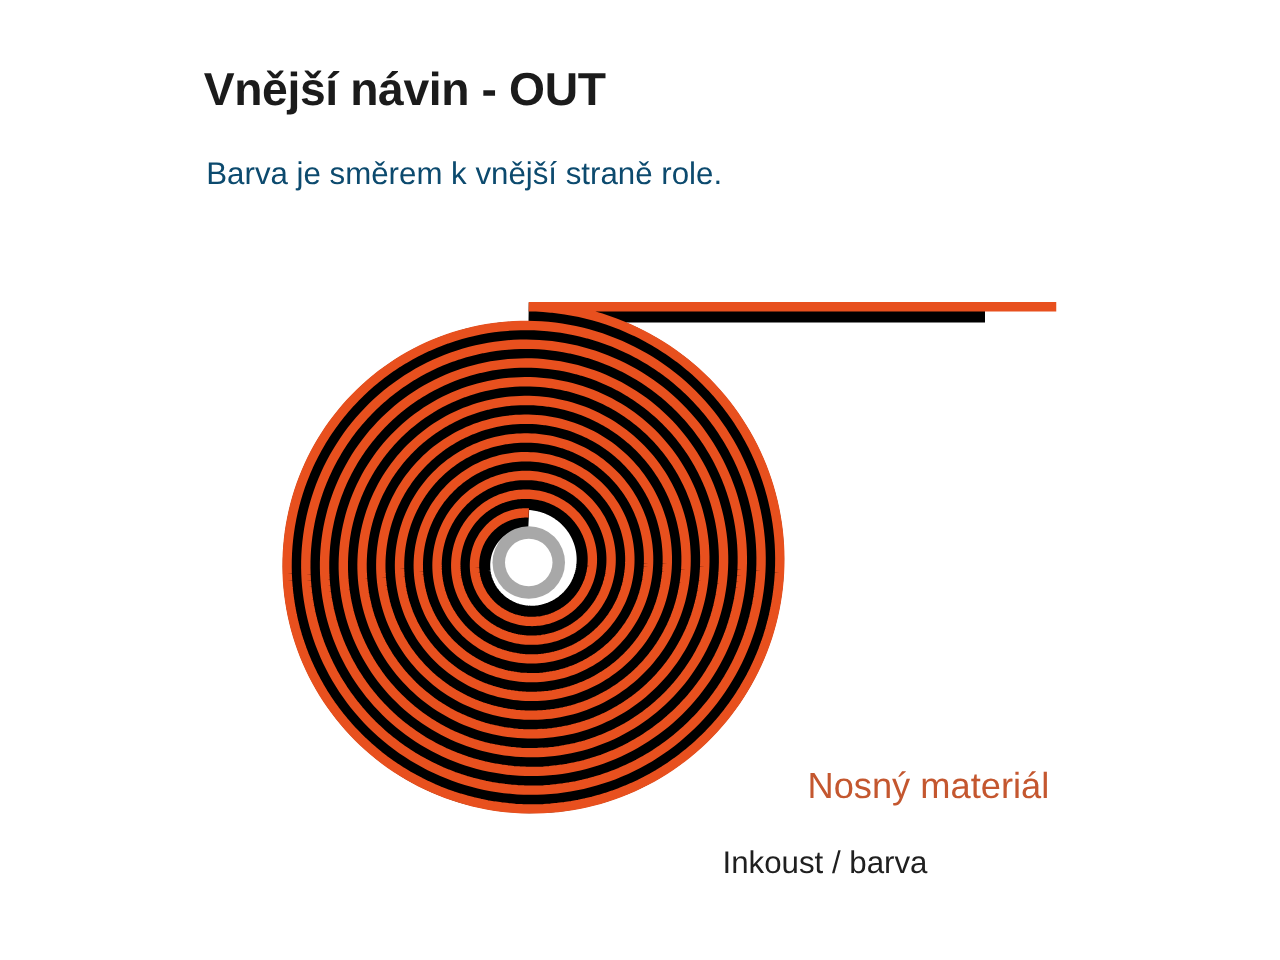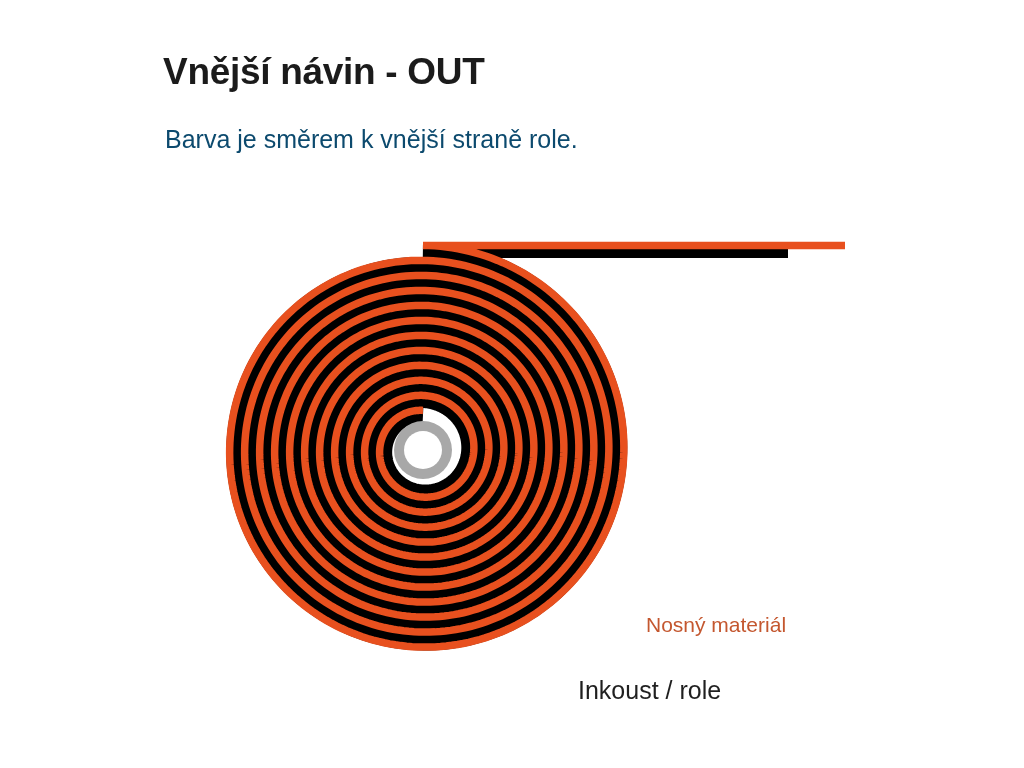--- a/index.html
+++ b/index.html
@@ -46,21 +46,21 @@
     position: absolute;
     left: 0px;
     top: 0px;
     width: 1024px;
     height: 768px;
   }
   #label-carrier {
     position: absolute;
     left: 646px;
     top: 612px;
-    font-size: 21px;
+    font-size: 29px;
     color: #c4572f;
     white-space: nowrap;
     line-height: 1.2;
   }
   #label-ink {
     position: absolute;
     left: 578px;
     top: 675px;
     font-size: 25px;
     color: #1f1f1f;
@@ -83,15 +83,15 @@
       <path id="carrier-spiral" fill="none" stroke="#E8501E" stroke-width="7.5" stroke-linecap="butt" d="M 845.00 245.40 L 423.00 245.40 L 428.89 245.55 L 434.77 245.88 L 440.64 246.37 L 446.48 247.03 L 452.31 247.86 L 458.11 248.85 L 463.87 250.01 L 469.59 251.34 L 475.28 252.83 L 480.91 254.48 L 486.50 256.30 L 492.03 258.27 L 497.49 260.40 L 502.89 262.69 L 508.23 265.13 L 513.48 267.72 L 518.66 270.46 L 523.76 273.35 L 528.77 276.39 L 533.68 279.56 L 538.51 282.88 L 543.23 286.33 L 547.85 289.91 L 552.37 293.62 L 556.77 297.47 L 561.06 301.43 L 565.23 305.52 L 569.28 309.72 L 573.21 314.04 L 577.01 318.46 L 580.68 322.99 L 584.22 327.63 L 587.62 332.36 L 590.88 337.19 L 594.00 342.11 L 596.98 347.11 L 599.81 352.20 L 602.49 357.36 L 605.02 362.59 L 607.40 367.90 L 609.62 373.27 L 611.69 378.70 L 613.60 384.18 L 615.35 389.72 L 616.94 395.30 L 618.37 400.93 L 619.63 406.59 L 620.73 412.28 L 621.67 418.00 L 622.44 423.74 L 623.05 429.50 L 623.49 435.28 L 623.76 441.06 L 623.86 446.84 L 623.80 452.63 L 623.57 458.41 L 623.18 464.17 L 622.62 469.92 L 621.90 475.66 L 621.01 481.36 L 619.95 487.04 L 618.74 492.68 L 617.36 498.28 L 615.83 503.84 L 614.13 509.35 L 612.28 514.80 L 610.27 520.20 L 608.10 525.54 L 605.79 530.81 L 603.33 536.01 L 600.71 541.14 L 597.95 546.18 L 595.05 551.15 L 592.01 556.02 L 588.83 560.81 L 585.52 565.49 L 582.07 570.08 L 578.49 574.57 L 574.79 578.95 L 570.96 583.22 L 567.01 587.38 L 562.95 591.42 L 558.77 595.34 L 554.49 599.14 L 550.09 602.81 L 545.60 606.35 L 541.00 609.76 L 536.32 613.04 L 531.54 616.18 L 526.67 619.17 L 521.72 622.03 L 516.70 624.74 L 511.59 627.30 L 506.42 629.72 L 501.19 631.98 L 495.89 634.10 L 490.53 636.05 L 485.13 637.86 L 479.67 639.50 L 474.17 640.99 L 468.64 642.32 L 463.07 643.48 L 457.47 644.49 L 451.84 645.33 L 446.20 646.01 L 440.54 646.53 L 434.87 646.89 L 429.19 647.08 L 423.52 647.11 L 417.84 646.97 L 412.18 646.67 L 406.52 646.21 L 400.89 645.59 L 395.28 644.80 L 389.69 643.85 L 384.14 642.75 L 378.62 641.48 L 373.14 640.06 L 367.71 638.48 L 362.32 636.74 L 357.00 634.85 L 351.73 632.81 L 346.52 630.62 L 341.38 628.28 L 336.31 625.79 L 331.32 623.16 L 326.40 620.39 L 321.57 617.48 L 316.83 614.43 L 312.18 611.25 L 307.62 607.94 L 303.16 604.50 L 298.81 600.93 L 294.56 597.24 L 290.42 593.43 L 286.39 589.50 L 282.48 585.46 L 278.69 581.31 L 275.02 577.06 L 271.48 572.70 L 268.06 568.25 L 264.78 563.70 L 261.62 559.05 L 258.61 554.33 L 255.73 549.51 L 253.00 544.62 L 250.40 539.66 L 247.96 534.62 L 245.65 529.52 L 243.50 524.35 L 241.50 519.13 L 239.65 513.85 L 237.95 508.52 L 236.41 503.15 L 235.02 497.74 L 233.79 492.29 L 232.72 486.81 L 231.81 481.31 L 231.05 475.78 L 230.46 470.24 L 230.03 464.68 L 229.75 459.11 L 229.64 453.54 L 229.69 447.98 L 229.89 442.41 L 230.26 436.86 L 230.79 431.32 L 231.47 425.80 L 232.32 420.31 L 233.32 414.84 L 234.48 409.41 L 235.79 404.02 L 237.26 398.66 L 238.88 393.36 L 240.65 388.10 L 242.57 382.90 L 244.64 377.76 L 246.86 372.68 L 249.22 367.67 L 251.73 362.73 L 254.37 357.87 L 257.15 353.09 L 260.07 348.39 L 263.12 343.78 L 266.30 339.26 L 269.61 334.83 L 273.04 330.51 L 276.60 326.28 L 280.27 322.16 L 284.06 318.15 L 287.97 314.26 L 291.98 310.48 L 296.10 306.81 L 300.31 303.27 L 304.63 299.85 L 309.05 296.56 L 313.55 293.40 L 318.14 290.37 L 322.82 287.48 L 327.57 284.72 L 332.41 282.10 L 337.31 279.62 L 342.28 277.29 L 347.31 275.10 L 352.41 273.06 L 357.55 271.16 L 362.75 269.42 L 368.00 267.82 L 373.28 266.38 L 378.61 265.09 L 383.96 263.96 L 389.35 262.98 L 394.76 262.15 L 400.19 261.49 L 405.63 260.98 L 411.09 260.62 L 416.55 260.43 L 422.01 260.39 L 427.47 260.51 L 432.92 260.78 L 438.35 261.22 L 443.78 261.81 L 449.18 262.55 L 454.55 263.45 L 459.90 264.50 L 465.21 265.71 L 470.48 267.07 L 475.71 268.58 L 480.89 270.23 L 486.02 272.04 L 491.09 273.99 L 496.10 276.09 L 501.05 278.33 L 505.93 280.71 L 510.74 283.23 L 515.47 285.89 L 520.13 288.67 L 524.69 291.60 L 529.17 294.65 L 533.56 297.82 L 537.86 301.12 L 542.05 304.55 L 546.15 308.09 L 550.13 311.74 L 554.01 315.51 L 557.78 319.39 L 561.44 323.37 L 564.97 327.45 L 568.39 331.63 L 571.68 335.91 L 574.85 340.28 L 577.89 344.74 L 580.80 349.28 L 583.58 353.90 L 586.22 358.59 L 588.72 363.36 L 591.08 368.20 L 593.31 373.10 L 595.39 378.07 L 597.32 383.08 L 599.11 388.15 L 600.75 393.27 L 602.25 398.43 L 603.59 403.63 L 604.79 408.87 L 605.83 414.13 L 606.72 419.42 L 607.45 424.73 L 608.04 430.06 L 608.46 435.40 L 608.74 440.75 L 608.86 446.11 L 608.83 451.46 L 608.64 456.81 L 608.30 462.14 L 607.80 467.47 L 607.15 472.77 L 606.35 478.06 L 605.40 483.31 L 604.30 488.54 L 603.05 493.72 L 601.65 498.87 L 600.10 503.98 L 598.41 509.03 L 596.57 514.03 L 594.59 518.98 L 592.47 523.86 L 590.21 528.68 L 587.82 533.44 L 585.28 538.11 L 582.62 542.72 L 579.83 547.24 L 576.90 551.67 L 573.86 556.02 L 570.69 560.28 L 567.40 564.45 L 563.99 568.51 L 560.47 572.48 L 556.83 576.34 L 553.09 580.09 L 549.24 583.73 L 545.29 587.26 L 541.25 590.67 L 537.10 593.96 L 532.87 597.14 L 528.55 600.18 L 524.14 603.10 L 519.66 605.89 L 515.09 608.55 L 510.46 611.08 L 505.75 613.47 L 500.98 615.72 L 496.15 617.83 L 491.26 619.81 L 486.32 621.64 L 481.33 623.32 L 476.29 624.87 L 471.22 626.26 L 466.11 627.51 L 460.96 628.61 L 455.79 629.56 L 450.60 630.36 L 445.39 631.01 L 440.16 631.52 L 434.92 631.87 L 429.68 632.07 L 424.43 632.11 L 419.19 632.01 L 413.95 631.76 L 408.73 631.35 L 403.52 630.80 L 398.33 630.09 L 393.17 629.24 L 388.03 628.24 L 382.93 627.09 L 377.86 625.80 L 372.84 624.36 L 367.86 622.78 L 362.93 621.05 L 358.05 619.19 L 353.24 617.18 L 348.48 615.04 L 343.79 612.77 L 339.17 610.36 L 334.62 607.82 L 330.15 605.15 L 325.75 602.35 L 321.45 599.43 L 317.23 596.39 L 313.10 593.23 L 309.06 589.95 L 305.12 586.56 L 301.29 583.06 L 297.55 579.45 L 293.93 575.74 L 290.41 571.92 L 287.01 568.01 L 283.72 564.00 L 280.55 559.90 L 277.50 555.71 L 274.57 551.44 L 271.77 547.09 L 269.10 542.66 L 266.55 538.15 L 264.14 533.58 L 261.86 528.94 L 259.72 524.24 L 257.71 519.48 L 255.84 514.67 L 254.11 509.81 L 252.53 504.90 L 251.08 499.95 L 249.78 494.96 L 248.63 489.94 L 247.62 484.89 L 246.75 479.81 L 246.04 474.71 L 245.47 469.60 L 245.04 464.47 L 244.77 459.34 L 244.64 454.20 L 244.66 449.07 L 244.83 443.93 L 245.15 438.81 L 245.62 433.70 L 246.23 428.61 L 246.98 423.54 L 247.89 418.49 L 248.93 413.48 L 250.12 408.50 L 251.46 403.55 L 252.93 398.65 L 254.55 393.80 L 256.30 389.00 L 258.19 384.25 L 260.21 379.56 L 262.37 374.93 L 264.66 370.36 L 267.08 365.87 L 269.63 361.45 L 272.30 357.11 L 275.09 352.84 L 278.01 348.66 L 281.04 344.57 L 284.19 340.57 L 287.45 336.66 L 290.82 332.85 L 294.30 329.14 L 297.88 325.54 L 301.57 322.03 L 305.35 318.64 L 309.22 315.36 L 313.19 312.20 L 317.24 309.15 L 321.38 306.21 L 325.60 303.41 L 329.90 300.72 L 334.27 298.16 L 338.71 295.73 L 343.22 293.43 L 347.79 291.26 L 352.42 289.22 L 357.11 287.32 L 361.84 285.55 L 366.63 283.93 L 371.45 282.44 L 376.32 281.09 L 381.21 279.88 L 386.15 278.82 L 391.10 277.89 L 396.08 277.11 L 401.08 276.48 L 406.09 275.99 L 411.11 275.64 L 416.14 275.44 L 421.17 275.38 L 426.20 275.47 L 431.22 275.71 L 436.23 276.08 L 441.22 276.61 L 446.20 277.27 L 451.15 278.08 L 456.08 279.03 L 460.97 280.12 L 465.83 281.35 L 470.65 282.72 L 475.43 284.22 L 480.16 285.87 L 484.83 287.65 L 489.46 289.56 L 494.02 291.60 L 498.52 293.77 L 502.96 296.07 L 507.32 298.50 L 511.62 301.05 L 515.83 303.72 L 519.97 306.51 L 524.02 309.42 L 527.98 312.44 L 531.86 315.57 L 535.64 318.82 L 539.32 322.16 L 542.91 325.62 L 546.39 329.17 L 549.77 332.82 L 553.04 336.56 L 556.20 340.40 L 559.24 344.32 L 562.17 348.33 L 564.99 352.42 L 567.68 356.58 L 570.25 360.82 L 572.70 365.13 L 575.02 369.51 L 577.21 373.95 L 579.27 378.45 L 581.21 383.01 L 583.01 387.62 L 584.67 392.27 L 586.20 396.97 L 587.59 401.71 L 588.85 406.49 L 589.97 411.30 L 590.94 416.14 L 591.78 421.00 L 592.48 425.88 L 593.04 430.78 L 593.45 435.69 L 593.72 440.60 L 593.85 445.53 L 593.84 450.45 L 593.69 455.36 L 593.40 460.27 L 592.96 465.17 L 592.39 470.05 L 591.67 474.91 L 590.82 479.74 L 589.82 484.55 L 588.69 489.32 L 587.42 494.06 L 586.02 498.75 L 584.49 503.41 L 582.82 508.01 L 581.02 512.56 L 579.09 517.06 L 577.03 521.50 L 574.84 525.87 L 572.54 530.18 L 570.10 534.42 L 567.55 538.58 L 564.89 542.67 L 562.10 546.68 L 559.21 550.60 L 556.20 554.44 L 553.08 558.19 L 549.86 561.84 L 546.54 565.40 L 543.12 568.86 L 539.60 572.22 L 535.98 575.48 L 532.28 578.63 L 528.49 581.67 L 524.61 584.60 L 520.65 587.41 L 516.62 590.11 L 512.51 592.69 L 508.33 595.15 L 504.08 597.48 L 499.77 599.69 L 495.40 601.78 L 490.97 603.74 L 486.49 605.57 L 481.96 607.27 L 477.38 608.84 L 472.77 610.27 L 468.11 611.57 L 463.42 612.74 L 458.71 613.77 L 453.96 614.66 L 449.20 615.41 L 444.42 616.03 L 439.62 616.51 L 434.81 616.85 L 430.00 617.05 L 425.19 617.12 L 420.38 617.04 L 415.57 616.83 L 410.77 616.48 L 405.99 615.99 L 401.23 615.36 L 396.49 614.60 L 391.77 613.70 L 387.09 612.66 L 382.44 611.50 L 377.82 610.19 L 373.25 608.76 L 368.72 607.20 L 364.24 605.51 L 359.81 603.69 L 355.44 601.74 L 351.13 599.67 L 346.88 597.48 L 342.70 595.16 L 338.59 592.73 L 334.55 590.18 L 330.59 587.52 L 326.71 584.75 L 322.91 581.87 L 319.20 578.88 L 315.57 575.78 L 312.04 572.58 L 308.61 569.29 L 305.27 565.90 L 302.03 562.41 L 298.89 558.84 L 295.87 555.17 L 292.94 551.43 L 290.13 547.60 L 287.43 543.70 L 284.85 539.72 L 282.38 535.66 L 280.03 531.55 L 277.81 527.36 L 275.70 523.12 L 273.72 518.82 L 271.86 514.47 L 270.13 510.06 L 268.53 505.61 L 267.06 501.12 L 265.72 496.59 L 264.51 492.02 L 263.43 487.43 L 262.49 482.80 L 261.68 478.16 L 261.00 473.49 L 260.46 468.81 L 260.05 464.11 L 259.78 459.41 L 259.65 454.71 L 259.65 450.00 L 259.79 445.30 L 260.06 440.60 L 260.46 435.92 L 261.01 431.26 L 261.68 426.61 L 262.49 421.99 L 263.43 417.39 L 264.50 412.82 L 265.70 408.29 L 267.04 403.80 L 268.50 399.35 L 270.08 394.95 L 271.80 390.59 L 273.63 386.29 L 275.59 382.04 L 277.67 377.86 L 279.87 373.74 L 282.18 369.68 L 284.61 365.69 L 287.16 361.78 L 289.81 357.95 L 292.57 354.19 L 295.44 350.52 L 298.41 346.93 L 301.48 343.43 L 304.65 340.02 L 307.91 336.71 L 311.27 333.49 L 314.72 330.37 L 318.25 327.36 L 321.87 324.44 L 325.57 321.64 L 329.35 318.94 L 333.20 316.36 L 337.12 313.89 L 341.11 311.53 L 345.16 309.29 L 349.28 307.17 L 353.45 305.16 L 357.68 303.28 L 361.96 301.53 L 366.28 299.90 L 370.65 298.39 L 375.06 297.01 L 379.50 295.76 L 383.98 294.64 L 388.48 293.65 L 393.01 292.78 L 397.56 292.05 L 402.13 291.46 L 406.71 290.99 L 411.30 290.65 L 415.89 290.45 L 420.49 290.38 L 425.09 290.44 L 429.68 290.64 L 434.26 290.97 L 438.83 291.43 L 443.38 292.02 L 447.91 292.74 L 452.41 293.59 L 456.89 294.56 L 461.34 295.67 L 465.74 296.91 L 470.11 298.27 L 474.44 299.75 L 478.72 301.36 L 482.95 303.09 L 487.13 304.94 L 491.25 306.91 L 495.31 308.99 L 499.31 311.19 L 503.24 313.51 L 507.10 315.93 L 510.89 318.47 L 514.60 321.11 L 518.23 323.85 L 521.78 326.70 L 525.25 329.65 L 528.62 332.69 L 531.91 335.83 L 535.10 339.07 L 538.20 342.39 L 541.20 345.79 L 544.10 349.28 L 546.89 352.86 L 549.58 356.50 L 552.17 360.23 L 554.64 364.02 L 557.00 367.88 L 559.25 371.81 L 561.39 375.80 L 563.40 379.84 L 565.30 383.94 L 567.08 388.10 L 568.74 392.30 L 570.28 396.54 L 571.69 400.82 L 572.98 405.15 L 574.14 409.50 L 575.18 413.89 L 576.09 418.30 L 576.87 422.73 L 577.52 427.18 L 578.05 431.65 L 578.44 436.13 L 578.71 440.61 L 578.85 445.10 L 578.86 449.59 L 578.73 454.08 L 578.48 458.56 L 578.10 463.02 L 577.60 467.48 L 576.96 471.91 L 576.20 476.32 L 575.31 480.71 L 574.30 485.07 L 573.16 489.39 L 571.89 493.68 L 570.51 497.93 L 569.00 502.13 L 567.38 506.29 L 565.63 510.40 L 563.77 514.45 L 561.80 518.45 L 559.71 522.38 L 557.51 526.26 L 555.20 530.06 L 552.78 533.80 L 550.26 537.46 L 547.63 541.05 L 544.90 544.56 L 542.07 547.98 L 539.15 551.33 L 536.14 554.58 L 533.03 557.75 L 529.83 560.82 L 526.55 563.80 L 523.19 566.68 L 519.74 569.47 L 516.22 572.15 L 512.62 574.73 L 508.96 577.20 L 505.22 579.56 L 501.42 581.82 L 497.56 583.96 L 493.64 585.99 L 489.67 587.91 L 485.64 589.71 L 481.56 591.39 L 477.45 592.95 L 473.28 594.40 L 469.08 595.72 L 464.85 596.92 L 460.59 598.00 L 456.29 598.95 L 451.98 599.78 L 447.64 600.48 L 443.29 601.06 L 438.92 601.52 L 434.55 601.84 L 430.17 602.04 L 425.79 602.12 L 421.41 602.07 L 417.03 601.89 L 412.67 601.59 L 408.31 601.16 L 403.97 600.60 L 399.66 599.92 L 395.36 599.12 L 391.09 598.20 L 386.86 597.15 L 382.65 595.98 L 378.49 594.70 L 374.36 593.29 L 370.28 591.76 L 366.24 590.12 L 362.26 588.37 L 358.33 586.50 L 354.46 584.52 L 350.65 582.43 L 346.90 580.23 L 343.22 577.93 L 339.60 575.52 L 336.06 573.01 L 332.60 570.40 L 329.21 567.70 L 325.91 564.89 L 322.68 562.00 L 319.55 559.01 L 316.50 555.94 L 313.55 552.78 L 310.68 549.54 L 307.92 546.23 L 305.25 542.83 L 302.68 539.36 L 300.21 535.82 L 297.85 532.21 L 295.59 528.54 L 293.44 524.80 L 291.40 521.01 L 289.47 517.16 L 287.66 513.25 L 285.96 509.30 L 284.37 505.31 L 282.90 501.27 L 281.55 497.19 L 280.31 493.08 L 279.20 488.94 L 278.20 484.76 L 277.33 480.57 L 276.58 476.35 L 275.95 472.11 L 275.44 467.86 L 275.05 463.59 L 274.79 459.32 L 274.65 455.05 L 274.64 450.78 L 274.75 446.51 L 274.98 442.24 L 275.33 437.99 L 275.81 433.75 L 276.40 429.53 L 277.12 425.33 L 277.96 421.15 L 278.92 417.00 L 279.99 412.88 L 281.19 408.80 L 282.50 404.75 L 283.93 400.75 L 285.46 396.79 L 287.12 392.88 L 288.88 389.02 L 290.75 385.21 L 292.74 381.46 L 294.82 377.78 L 297.01 374.15 L 299.31 370.59 L 301.70 367.10 L 304.20 363.68 L 306.78 360.34 L 309.47 357.08 L 312.24 353.89 L 315.11 350.79 L 318.06 347.77 L 321.09 344.84 L 324.21 342.00 L 327.40 339.25 L 330.68 336.60 L 334.02 334.04 L 337.44 331.58 L 340.92 329.23 L 344.47 326.97 L 348.08 324.82 L 351.75 322.77 L 355.47 320.84 L 359.25 319.01 L 363.08 317.29 L 366.95 315.68 L 370.87 314.19 L 374.82 312.81 L 378.81 311.54 L 382.84 310.39 L 386.89 309.36 L 390.97 308.45 L 395.07 307.65 L 399.19 306.97 L 403.33 306.42 L 407.48 305.98 L 411.64 305.66 L 415.80 305.46 L 419.97 305.38 L 424.14 305.42 L 428.30 305.58 L 432.45 305.87 L 436.59 306.27 L 440.71 306.78 L 444.82 307.42 L 448.90 308.18 L 452.96 309.05 L 456.99 310.04 L 460.99 311.14 L 464.95 312.36 L 468.87 313.69 L 472.76 315.13 L 476.59 316.68 L 480.38 318.34 L 484.12 320.11 L 487.80 321.99 L 491.43 323.97 L 495.00 326.05 L 498.50 328.23 L 501.94 330.51 L 505.30 332.89 L 508.60 335.37 L 511.82 337.93 L 514.97 340.59 L 518.04 343.33 L 521.02 346.16 L 523.92 349.08 L 526.74 352.07 L 529.46 355.15 L 532.10 358.30 L 534.64 361.52 L 537.08 364.81 L 539.43 368.17 L 541.68 371.59 L 543.83 375.08 L 545.88 378.62 L 547.82 382.23 L 549.66 385.88 L 551.39 389.58 L 553.02 393.33 L 554.53 397.12 L 555.94 400.96 L 557.23 404.83 L 558.41 408.73 L 559.47 412.67 L 560.42 416.63 L 561.26 420.61 L 561.98 424.62 L 562.59 428.64 L 563.08 432.68 L 563.45 436.72 L 563.70 440.78 L 563.84 444.84 L 563.86 448.89 L 563.77 452.95 L 563.56 457.00 L 563.23 461.04 L 562.78 465.06 L 562.22 469.07 L 561.55 473.06 L 560.76 477.03 L 559.86 480.97 L 558.84 484.88 L 557.72 488.76 L 556.48 492.60 L 555.13 496.40 L 553.68 500.16 L 552.12 503.88 L 550.45 507.55 L 548.68 511.16 L 546.80 514.72 L 544.83 518.23 L 542.75 521.67 L 540.58 525.05 L 538.32 528.37 L 535.96 531.62 L 533.50 534.79 L 530.96 537.90 L 528.34 540.92 L 525.62 543.87 L 522.83 546.74 L 519.95 549.53 L 517.00 552.23 L 513.97 554.84 L 510.87 557.36 L 507.70 559.79 L 504.47 562.13 L 501.17 564.37 L 497.80 566.52 L 494.38 568.56 L 490.90 570.51 L 487.37 572.36 L 483.79 574.10 L 480.17 575.73 L 476.50 577.26 L 472.79 578.69 L 469.04 580.00 L 465.25 581.21 L 461.44 582.30 L 457.60 583.29 L 453.73 584.16 L 449.84 584.93 L 445.93 585.57 L 442.01 586.11 L 438.07 586.53 L 434.13 586.84 L 430.18 587.04 L 426.23 587.12 L 422.28 587.09 L 418.34 586.94 L 414.40 586.68 L 410.48 586.31 L 406.56 585.82 L 402.67 585.22 L 398.80 584.51 L 394.95 583.69 L 391.13 582.76 L 387.33 581.73 L 383.58 580.58 L 379.85 579.32 L 376.17 577.96 L 372.53 576.50 L 368.94 574.93 L 365.39 573.26 L 361.90 571.49 L 358.46 569.62 L 355.08 567.65 L 351.75 565.59 L 348.49 563.43 L 345.29 561.18 L 342.17 558.84 L 339.11 556.42 L 336.12 553.90 L 333.21 551.31 L 330.38 548.63 L 327.63 545.87 L 324.96 543.04 L 322.37 540.13 L 319.87 537.15 L 317.46 534.10 L 315.13 530.99 L 312.90 527.81 L 310.76 524.57 L 308.72 521.27 L 306.78 517.92 L 304.93 514.51 L 303.18 511.05 L 301.54 507.55 L 299.99 504.00 L 298.55 500.41 L 297.22 496.78 L 295.99 493.12 L 294.86 489.42 L 293.85 485.70 L 292.94 481.95 L 292.14 478.17 L 291.45 474.38 L 290.87 470.57 L 290.40 466.75 L 290.04 462.92 L 289.80 459.08 L 289.66 455.24 L 289.63 451.40 L 289.72 447.56 L 289.91 443.72 L 290.21 439.90 L 290.63 436.09 L 291.15 432.29 L 291.79 428.51 L 292.53 424.76 L 293.37 421.03 L 294.33 417.32 L 295.39 413.65 L 296.55 410.01 L 297.82 406.41 L 299.19 402.85 L 300.67 399.33 L 302.24 395.85 L 303.91 392.43 L 305.68 389.06 L 307.54 385.74 L 309.50 382.47 L 311.55 379.27 L 313.69 376.13 L 315.92 373.05 L 318.23 370.04 L 320.63 367.10 L 323.11 364.23 L 325.67 361.44 L 328.31 358.72 L 331.03 356.08 L 333.82 353.52 L 336.68 351.05 L 339.61 348.66 L 342.60 346.35 L 345.66 344.13 L 348.78 342.01 L 351.96 339.97 L 355.19 338.03 L 358.48 336.19 L 361.81 334.44 L 365.20 332.78 L 368.62 331.23 L 372.09 329.78 L 375.60 328.43 L 379.14 327.18 L 382.72 326.03 L 386.33 324.99 L 389.96 324.05 L 393.61 323.22 L 397.29 322.49 L 400.98 321.87 L 404.69 321.36 L 408.41 320.95 L 412.14 320.66 L 415.87 320.46 L 419.61 320.38 L 423.34 320.41 L 427.07 320.54 L 430.79 320.78 L 434.50 321.12 L 438.20 321.58 L 441.88 322.14 L 445.54 322.80 L 449.18 323.57 L 452.80 324.44 L 456.38 325.42 L 459.93 326.50 L 463.45 327.68 L 466.94 328.96 L 470.38 330.34 L 473.78 331.81 L 477.13 333.39 L 480.43 335.06 L 483.69 336.82 L 486.89 338.67 L 490.03 340.62 L 493.11 342.65 L 496.14 344.77 L 499.10 346.97 L 501.99 349.26 L 504.81 351.63 L 507.57 354.08 L 510.25 356.60 L 512.85 359.20 L 515.38 361.88 L 517.83 364.62 L 520.19 367.43 L 522.48 370.31 L 524.67 373.24 L 526.79 376.24 L 528.81 379.30 L 530.74 382.41 L 532.59 385.58 L 534.33 388.79 L 535.99 392.06 L 537.55 395.36 L 539.01 398.71 L 540.38 402.10 L 541.64 405.52 L 542.81 408.98 L 543.88 412.47 L 544.84 415.98 L 545.70 419.52 L 546.46 423.08 L 547.12 426.66 L 547.67 430.25 L 548.12 433.86 L 548.46 437.48 L 548.70 441.10 L 548.84 444.73 L 548.87 448.35 L 548.80 451.98 L 548.62 455.59 L 548.34 459.20 L 547.95 462.80 L 547.46 466.39 L 546.87 469.95 L 546.18 473.50 L 545.38 477.02 L 544.49 480.52 L 543.49 483.98 L 542.40 487.42 L 541.21 490.82 L 539.92 494.18 L 538.53 497.50 L 537.06 500.78 L 535.48 504.01 L 533.82 507.20 L 532.07 510.33 L 530.23 513.41 L 528.30 516.44 L 526.28 519.40 L 524.19 522.31 L 522.01 525.15 L 519.75 527.93 L 517.41 530.64 L 515.00 533.28 L 512.52 535.84 L 509.96 538.34 L 507.33 540.75 L 504.64 543.09 L 501.88 545.35 L 499.06 547.53 L 496.18 549.62 L 493.24 551.63 L 490.25 553.55 L 487.20 555.39 L 484.11 557.13 L 480.97 558.79 L 477.78 560.35 L 474.55 561.82 L 471.28 563.20 L 467.98 564.47 L 464.64 565.66 L 461.27 566.74 L 457.87 567.73 L 454.45 568.62 L 451.01 569.41 L 447.54 570.10 L 444.06 570.69 L 440.57 571.18 L 437.07 571.56 L 433.55 571.85 L 430.04 572.03 L 426.52 572.12 L 423.00 572.10 L 419.49 571.98 L 415.98 571.76 L 412.48 571.44 L 409.00 571.02 L 405.53 570.50 L 402.08 569.88 L 398.65 569.16 L 395.24 568.34 L 391.87 567.42 L 388.52 566.41 L 385.20 565.31 L 381.92 564.11 L 378.68 562.81 L 375.47 561.42 L 372.31 559.95 L 369.20 558.38 L 366.13 556.73 L 363.12 554.98 L 360.16 553.16 L 357.25 551.25 L 354.40 549.26 L 351.61 547.18 L 348.88 545.03 L 346.22 542.81 L 343.63 540.51 L 341.10 538.13 L 338.65 535.69 L 336.26 533.18 L 333.95 530.60 L 331.72 527.96 L 329.57 525.25 L 327.50 522.49 L 325.50 519.67 L 323.60 516.80 L 321.77 513.87 L 320.03 510.89 L 318.38 507.87 L 316.82 504.80 L 315.35 501.69 L 313.97 498.54 L 312.68 495.36 L 311.48 492.14 L 310.38 488.89 L 309.37 485.61 L 308.46 482.30 L 307.65 478.97 L 306.93 475.63 L 306.30 472.26 L 305.78 468.88 L 305.35 465.49 L 305.02 462.09 L 304.79 458.68 L 304.66 455.27 L 304.63 451.86 L 304.69 448.45 L 304.85 445.05 L 305.11 441.65 L 305.47 438.27 L 305.93 434.90 L 306.48 431.54 L 307.12 428.21 L 307.87 424.90 L 308.70 421.61 L 309.64 418.35 L 310.66 415.12 L 311.78 411.92 L 312.98 408.76 L 314.28 405.63 L 315.67 402.55 L 317.14 399.51 L 318.70 396.51 L 320.34 393.56 L 322.07 390.66 L 323.88 387.82 L 325.76 385.03 L 327.73 382.30 L 329.78 379.62 L 331.89 377.01 L 334.09 374.46 L 336.35 371.98 L 338.68 369.56 L 341.08 367.22 L 343.55 364.94 L 346.07 362.74 L 348.66 360.62 L 351.31 358.57 L 354.01 356.60 L 356.77 354.71 L 359.58 352.90 L 362.44 351.17 L 365.34 349.53 L 368.29 347.97 L 371.28 346.50 L 374.31 345.11 L 377.38 343.82 L 380.48 342.61 L 383.61 341.50 L 386.78 340.47 L 389.97 339.54 L 393.18 338.70 L 396.41 337.96 L 399.66 337.30 L 402.93 336.75 L 406.21 336.28 L 409.50 335.92 L 412.79 335.64 L 416.10 335.46 L 419.40 335.38 L 422.70 335.39 L 426.00 335.50 L 429.29 335.70 L 432.57 336.00 L 435.84 336.39 L 439.10 336.88 L 442.34 337.46 L 445.56 338.13 L 448.75 338.89 L 451.93 339.74 L 455.07 340.69 L 458.18 341.72 L 461.26 342.84 L 464.31 344.06 L 467.31 345.35 L 470.28 346.73 L 473.20 348.20 L 476.08 349.75 L 478.91 351.38 L 481.69 353.09 L 484.42 354.88 L 487.10 356.74 L 489.71 358.68 L 492.27 360.69 L 494.77 362.78 L 497.21 364.93 L 499.58 367.15 L 501.89 369.44 L 504.12 371.80 L 506.29 374.21 L 508.39 376.68 L 510.41 379.22 L 512.36 381.81 L 514.23 384.45 L 516.02 387.14 L 517.73 389.88 L 519.37 392.67 L 520.92 395.50 L 522.38 398.37 L 523.77 401.29 L 525.07 404.24 L 526.28 407.22 L 527.40 410.24 L 528.44 413.28 L 529.39 416.35 L 530.25 419.45 L 531.01 422.57 L 531.69 425.70 L 532.28 428.86 L 532.78 432.02 L 533.18 435.20 L 533.49 438.39 L 533.71 441.58 L 533.84 444.77 L 533.88 447.97 L 533.82 451.16 L 533.67 454.35 L 533.43 457.53 L 533.10 460.70 L 532.68 463.86 L 532.17 467.00 L 531.56 470.12 L 530.87 473.22 L 530.09 476.30 L 529.22 479.36 L 528.27 482.38 L 527.23 485.38 L 526.10 488.34 L 524.89 491.27 L 523.60 494.16 L 522.22 497.01 L 520.77 499.81 L 519.23 502.58 L 517.62 505.29 L 515.93 507.96 L 514.16 510.57 L 512.33 513.13 L 510.42 515.63 L 508.44 518.08 L 506.39 520.47 L 504.27 522.79 L 502.09 525.06 L 499.85 527.25 L 497.55 529.38 L 495.18 531.45 L 492.77 533.44 L 490.29 535.36 L 487.76 537.21 L 485.19 538.98 L 482.56 540.67 L 479.89 542.29 L 477.18 543.83 L 474.42 545.29 L 471.62 546.67 L 468.79 547.97 L 465.92 549.19 L 463.02 550.32 L 460.09 551.36 L 457.14 552.32 L 454.16 553.20 L 451.16 553.99 L 448.13 554.69 L 445.09 555.30 L 442.04 555.83 L 438.98 556.26 L 435.90 556.61 L 432.82 556.87 L 429.73 557.04 L 426.65 557.12 L 423.56 557.11 L 420.48 557.01 L 417.40 556.83 L 414.33 556.55 L 411.28 556.19 L 408.23 555.74 L 405.21 555.21 L 402.20 554.58 L 399.21 553.87 L 396.25 553.08 L 393.31 552.20 L 390.40 551.24 L 387.52 550.19 L 384.68 549.06 L 381.87 547.86 L 379.09 546.57 L 376.36 545.20 L 373.67 543.76 L 371.03 542.24 L 368.43 540.65 L 365.88 538.98 L 363.38 537.24 L 360.93 535.43 L 358.54 533.56 L 356.20 531.61 L 353.92 529.60 L 351.71 527.53 L 349.55 525.40 L 347.46 523.20 L 345.44 520.95 L 343.48 518.64 L 341.59 516.28 L 339.77 513.87 L 338.02 511.40 L 336.34 508.89 L 334.74 506.34 L 333.21 503.74 L 331.76 501.09 L 330.39 498.41 L 329.10 495.70 L 327.88 492.95 L 326.75 490.16 L 325.70 487.35 L 324.73 484.51 L 323.84 481.65 L 323.04 478.76 L 322.32 475.85 L 321.68 472.93 L 321.13 469.99 L 320.66 467.03 L 320.28 464.07 L 319.99 461.10 L 319.78 458.12 L 319.66 455.14 L 319.62 452.17 L 319.67 449.19 L 319.81 446.22 L 320.03 443.25 L 320.33 440.30 L 320.72 437.35 L 321.20 434.42 L 321.76 431.51 L 322.40 428.62 L 323.12 425.74 L 323.93 422.90 L 324.82 420.08 L 325.78 417.28 L 326.83 414.52 L 327.95 411.79 L 329.16 409.10 L 330.44 406.44 L 331.79 403.83 L 333.22 401.25 L 334.72 398.72 L 336.29 396.24 L 337.93 393.80 L 339.64 391.41 L 341.42 389.08 L 343.26 386.80 L 345.16 384.57 L 347.13 382.40 L 349.16 380.29 L 351.25 378.25 L 353.39 376.26 L 355.59 374.34 L 357.84 372.48 L 360.14 370.69 L 362.49 368.97 L 364.89 367.32 L 367.33 365.73 L 369.82 364.22 L 372.34 362.79 L 374.91 361.43 L 377.51 360.14 L 380.15 358.93 L 382.81 357.80 L 385.51 356.74 L 388.23 355.76 L 390.98 354.87 L 393.76 354.05 L 396.55 353.32 L 399.36 352.66 L 402.19 352.09 L 405.03 351.60 L 407.88 351.19 L 410.74 350.86 L 413.61 350.62 L 416.48 350.46 L 419.35 350.38 L 422.22 350.38 L 425.08 350.47 L 427.95 350.64 L 430.80 350.89 L 433.64 351.23 L 436.47 351.64 L 439.29 352.14 L 442.09 352.72 L 444.86 353.37 L 447.62 354.11 L 450.35 354.93 L 453.06 355.82 L 455.73 356.79 L 458.38 357.83 L 460.99 358.95 L 463.57 360.15 L 466.11 361.41 L 468.61 362.75 L 471.07 364.16 L 473.49 365.64 L 475.86 367.19 L 478.18 368.80 L 480.46 370.48 L 482.68 372.22 L 484.85 374.03 L 486.97 375.89 L 489.03 377.81 L 491.03 379.79 L 492.98 381.83 L 494.86 383.92 L 496.68 386.06 L 498.44 388.25 L 500.13 390.49 L 501.76 392.78 L 503.32 395.11 L 504.81 397.48 L 506.22 399.89 L 507.57 402.35 L 508.85 404.83 L 510.05 407.35 L 511.18 409.91 L 512.24 412.49 L 513.22 415.10 L 514.12 417.73 L 514.94 420.39 L 515.69 423.07 L 516.36 425.77 L 516.95 428.48 L 517.47 431.21 L 517.90 433.95 L 518.26 436.70 L 518.53 439.45 L 518.73 442.21 L 518.84 444.98 L 518.88 447.74 L 518.84 450.50 L 518.71 453.26 L 518.51 456.01 L 518.23 458.75 L 517.87 461.48 L 517.43 464.20 L 516.92 466.90 L 516.32 469.58 L 515.65 472.24 L 514.91 474.89 L 514.09 477.50 L 513.19 480.09 L 512.23 482.65 L 511.18 485.18 L 510.07 487.68 L 508.89 490.14 L 507.64 492.57 L 506.31 494.95 L 504.93 497.30 L 503.47 499.60 L 501.95 501.86 L 500.37 504.07 L 498.73 506.24 L 497.02 508.35 L 495.26 510.42 L 493.44 512.43 L 491.56 514.38 L 489.63 516.28 L 487.65 518.12 L 485.61 519.90 L 483.53 521.62 L 481.40 523.28 L 479.22 524.88 L 477.00 526.41 L 474.74 527.88 L 472.44 529.28 L 470.10 530.61 L 467.73 531.87 L 465.32 533.06 L 462.88 534.19 L 460.42 535.24 L 457.92 536.22 L 455.40 537.12 L 452.86 537.95 L 450.29 538.71 L 447.71 539.39 L 445.11 540.00 L 442.49 540.53 L 439.86 540.99 L 437.23 541.37 L 434.58 541.67 L 431.93 541.90 L 429.28 542.05 L 426.62 542.12 L 423.96 542.12 L 421.31 542.04 L 418.67 541.89 L 416.03 541.65 L 413.40 541.35 L 410.78 540.96 L 408.18 540.51 L 405.59 539.98 L 403.02 539.37 L 400.48 538.69 L 397.95 537.94 L 395.45 537.12 L 392.97 536.22 L 390.53 535.26 L 388.11 534.22 L 385.73 533.12 L 383.38 531.95 L 381.07 530.72 L 378.80 529.41 L 376.57 528.05 L 374.37 526.62 L 372.23 525.13 L 370.12 523.58 L 368.07 521.98 L 366.06 520.31 L 364.11 518.59 L 362.20 516.82 L 360.35 514.99 L 358.55 513.11 L 356.81 511.18 L 355.13 509.20 L 353.51 507.18 L 351.95 505.12 L 350.44 503.01 L 349.00 500.86 L 347.63 498.67 L 346.32 496.44 L 345.07 494.18 L 343.89 491.89 L 342.78 489.56 L 341.74 487.21 L 340.76 484.82 L 339.86 482.42 L 339.02 479.99 L 338.26 477.53 L 337.57 475.06 L 336.95 472.57 L 336.40 470.07 L 335.93 467.56 L 335.53 465.03 L 335.20 462.50 L 334.94 459.96 L 334.76 457.41 L 334.65 454.86 L 334.62 452.31 L 334.66 449.77 L 334.77 447.23 L 334.95 444.69 L 335.21 442.17 L 335.54 439.65 L 335.94 437.14 L 336.42 434.66 L 336.96 432.18 L 337.58 429.73 L 338.26 427.30 L 339.02 424.88 L 339.84 422.50 L 340.73 420.14 L 341.69 417.81 L 342.71 415.51 L 343.80 413.24 L 344.96 411.00 L 346.17 408.81 L 347.45 406.64 L 348.79 404.52 L 350.19 402.44 L 351.64 400.40 L 353.16 398.41 L 354.72 396.46 L 356.35 394.56 L 358.02 392.71 L 359.75 390.91 L 361.52 389.17 L 363.35 387.47 L 365.22 385.83 L 367.14 384.24 L 369.10 382.72 L 371.10 381.25 L 373.14 379.84 L 375.22 378.49 L 377.33 377.20 L 379.48 375.97 L 381.67 374.81 L 383.88 373.72 L 386.12 372.68 L 388.39 371.72 L 390.69 370.81 L 393.00 369.98 L 395.34 369.22 L 397.70 368.52 L 400.07 367.89 L 402.46 367.33 L 404.87 366.84 L 407.28 366.42 L 409.71 366.07 L 412.14 365.79 L 414.57 365.58 L 417.01 365.44 L 419.45 365.37 L 421.89 365.38 L 424.33 365.45 L 426.76 365.59 L 429.18 365.80 L 431.60 366.08 L 434.00 366.43 L 436.39 366.85 L 438.77 367.34 L 441.13 367.90 L 443.47 368.52 L 445.79 369.21 L 448.08 369.96 L 450.35 370.78 L 452.60 371.67 L 454.82 372.62 L 457.00 373.63 L 459.16 374.70 L 461.28 375.83 L 463.37 377.03 L 465.42 378.28 L 467.43 379.59 L 469.40 380.95 L 471.33 382.37 L 473.21 383.85 L 475.05 385.37 L 476.85 386.95 L 478.59 388.58 L 480.29 390.26 L 481.94 391.98 L 483.54 393.75 L 485.08 395.56 L 486.57 397.41 L 488.00 399.31 L 489.38 401.24 L 490.70 403.21 L 491.96 405.22 L 493.16 407.26 L 494.30 409.33 L 495.38 411.43 L 496.40 413.56 L 497.36 415.72 L 498.25 417.90 L 499.08 420.11 L 499.85 422.33 L 500.55 424.58 L 501.18 426.84 L 501.75 429.12 L 502.25 431.41 L 502.68 433.72 L 503.05 436.03 L 503.35 438.35 L 503.59 440.68 L 503.75 443.01 L 503.85 445.34 L 503.89 447.67 L 503.85 450.00 L 503.75 452.33 L 503.58 454.65 L 503.34 456.96 L 503.04 459.26 L 502.67 461.55 L 502.24 463.83 L 501.74 466.09 L 501.18 468.34 L 500.55 470.56 L 499.86 472.77 L 499.11 474.95 L 498.29 477.11 L 497.42 479.24 L 496.48 481.34 L 495.49 483.42 L 494.43 485.46 L 493.32 487.47 L 492.15 489.44 L 490.93 491.38 L 489.65 493.29 L 488.32 495.15 L 486.94 496.97 L 485.51 498.75 L 484.02 500.48 L 482.49 502.17 L 480.92 503.82 L 479.29 505.42 L 477.63 506.96 L 475.92 508.46 L 474.17 509.91 L 472.38 511.31 L 470.55 512.65 L 468.69 513.93 L 466.79 515.17 L 464.86 516.34 L 462.90 517.46 L 460.90 518.52 L 458.88 519.52 L 456.84 520.47 L 454.77 521.35 L 452.67 522.17 L 450.56 522.93 L 448.42 523.63 L 446.27 524.26 L 444.11 524.84 L 441.93 525.35 L 439.73 525.79 L 437.53 526.18 L 435.32 526.50 L 433.10 526.75 L 430.88 526.94 L 428.66 527.07 L 426.43 527.13 L 424.21 527.13 L 421.99 527.06 L 419.78 526.93 L 417.57 526.74 L 415.37 526.48 L 413.18 526.16 L 411.00 525.78 L 408.83 525.34 L 406.68 524.83 L 404.55 524.26 L 402.44 523.63 L 400.35 522.95 L 398.28 522.20 L 396.24 521.39 L 394.22 520.53 L 392.23 519.61 L 390.27 518.63 L 388.33 517.60 L 386.43 516.51 L 384.57 515.37 L 382.74 514.18 L 380.95 512.94 L 379.19 511.64 L 377.48 510.30 L 375.80 508.91 L 374.17 507.48 L 372.58 506.00 L 371.04 504.47 L 369.54 502.90 L 368.09 501.30 L 366.69 499.65 L 365.33 497.96 L 364.03 496.24 L 362.78 494.48 L 361.58 492.69 L 360.43 490.87 L 359.34 489.01 L 358.30 487.13 L 357.32 485.22 L 356.40 483.28 L 355.53 481.32 L 354.72 479.34 L 353.96 477.33 L 353.27 475.31 L 352.64 473.27 L 352.06 471.22 L 351.55 469.15 L 351.09 467.06 L 350.70 464.97 L 350.36 462.87 L 350.09 460.77 L 349.88 458.65 L 349.73 456.54 L 349.64 454.42 L 349.61 452.31 L 349.64 450.19 L 349.74 448.08 L 349.89 445.98 L 350.11 443.88 L 350.38 441.79 L 350.72 439.71 L 351.11 437.65 L 351.56 435.60 L 352.07 433.56 L 352.64 431.54 L 353.27 429.54 L 353.95 427.57 L 354.69 425.61 L 355.49 423.68 L 356.34 421.77 L 357.24 419.89 L 358.20 418.04 L 359.20 416.22 L 360.26 414.43 L 361.37 412.68 L 362.53 410.95 L 363.74 409.27 L 364.99 407.62 L 366.29 406.01 L 367.63 404.44 L 369.02 402.91 L 370.45 401.42 L 371.92 399.97 L 373.42 398.57 L 374.97 397.22 L 376.56 395.91 L 378.18 394.65 L 379.83 393.43 L 381.52 392.27 L 383.24 391.16 L 384.98 390.09 L 386.76 389.08 L 388.56 388.13 L 390.39 387.22 L 392.24 386.37 L 394.11 385.57 L 396.01 384.83 L 397.92 384.15 L 399.85 383.52 L 401.79 382.94 L 403.75 382.43 L 405.72 381.97 L 407.70 381.56 L 409.69 381.22 L 411.69 380.93 L 413.69 380.70 L 415.70 380.53 L 417.71 380.42 L 419.72 380.36 L 421.72 380.37 L 423.73 380.43 L 425.73 380.55 L 427.72 380.72 L 429.71 380.96 L 431.69 381.25 L 433.65 381.59 L 435.60 382.00 L 437.54 382.45 L 439.46 382.97 L 441.37 383.54 L 443.26 384.16 L 445.12 384.83 L 446.96 385.56 L 448.78 386.34 L 450.58 387.17 L 452.35 388.06 L 454.09 388.99 L 455.80 389.97 L 457.48 391.00 L 459.13 392.07 L 460.74 393.19 L 462.32 394.36 L 463.87 395.57 L 465.37 396.82 L 466.84 398.12 L 468.27 399.45 L 469.66 400.83 L 471.01 402.24 L 472.31 403.69 L 473.58 405.18 L 474.79 406.69 L 475.96 408.25 L 477.09 409.83 L 478.17 411.44 L 479.20 413.09 L 480.18 414.75 L 481.11 416.45 L 481.99 418.17 L 482.82 419.91 L 483.60 421.68 L 484.33 423.46 L 485.00 425.26 L 485.63 427.08 L 486.19 428.92 L 486.71 430.76 L 487.17 432.63 L 487.58 434.50 L 487.93 436.38 L 488.23 438.26 L 488.47 440.16 L 488.66 442.05 L 488.79 443.95 L 488.87 445.86 L 488.89 447.76 L 488.86 449.66 L 488.78 451.55 L 488.63 453.44 L 488.44 455.32 L 488.19 457.20 L 487.89 459.06 L 487.53 460.92 L 487.12 462.76 L 486.66 464.58 L 486.15 466.39 L 485.59 468.18 L 484.97 469.96 L 484.31 471.71 L 483.59 473.44 L 482.83 475.15 L 482.02 476.83 L 481.16 478.49 L 480.25 480.12 L 479.30 481.72 L 478.31 483.30 L 477.27 484.84 L 476.18 486.35 L 475.06 487.82 L 473.90 489.27 L 472.69 490.67 L 471.45 492.04 L 470.17 493.37 L 468.85 494.66 L 467.49 495.92 L 466.11 497.13 L 464.69 498.30 L 463.24 499.42 L 461.76 500.51 L 460.24 501.55 L 458.71 502.54 L 457.14 503.49 L 455.55 504.39 L 453.94 505.25 L 452.30 506.05 L 450.65 506.81 L 448.97 507.52 L 447.28 508.18 L 445.57 508.79 L 443.84 509.35 L 442.10 509.86 L 440.35 510.32 L 438.59 510.73 L 436.82 511.09 L 435.04 511.39 L 433.26 511.65 L 431.47 511.85 L 429.68 512.00 L 427.89 512.10 L 426.09 512.14 L 424.30 512.14 L 422.51 512.08 L 420.73 511.97 L 418.95 511.81 L 417.18 511.60 L 415.41 511.34 L 413.66 511.03 L 411.92 510.67 L 410.19 510.25 L 408.48 509.79 L 406.78 509.28 L 405.10 508.73 L 403.44 508.12 L 401.80 507.47 L 400.18 506.77 L 398.58 506.03 L 397.01 505.24 L 395.46 504.41 L 393.94 503.53 L 392.44 502.61 L 390.97 501.65 L 389.54 500.65 L 388.13 499.61 L 386.76 498.53 L 385.42 497.41 L 384.12 496.26 L 382.85 495.07 L 381.61 493.84 L 380.41 492.59 L 379.26 491.29 L 378.14 489.97 L 377.06 488.62 L 376.02 487.24 L 375.02 485.83 L 374.06 484.39 L 373.15 482.93 L 372.28 481.45 L 371.46 479.94 L 370.68 478.41 L 369.94 476.86 L 369.25 475.29 L 368.61 473.71 L 368.01 472.10 L 367.46 470.49 L 366.96 468.86 L 366.51 467.22 L 366.10 465.57 L 365.75 463.90 L 365.44 462.24 L 365.18 460.56 L 364.96 458.88 L 364.80 457.20 L 364.68 455.51 L 364.62 453.83 L 364.60 452.14 L 364.63 450.46 L 364.71 448.78 L 364.84 447.10 L 365.02 445.44 L 365.24 443.78 L 365.51 442.13 L 365.83 440.48 L 366.20 438.86 L 366.61 437.24 L 367.06 435.64 L 367.57 434.05 L 368.11 432.48 L 368.71 430.93 L 369.34 429.40 L 370.02 427.89 L 370.74 426.40 L 371.51 424.94 L 372.31 423.50 L 373.15 422.08 L 374.04 420.70 L 374.96 419.34 L 375.92 418.00 L 376.91 416.70 L 377.95 415.43 L 379.01 414.19 L 380.12 412.98 L 381.25 411.81 L 382.42 410.67 L 383.61 409.57 L 384.84 408.50 L 386.10 407.47 L 387.38 406.48 L 388.69 405.53 L 390.03 404.61 L 391.38 403.74 L 392.77 402.91 L 394.17 402.11 L 395.60 401.36 L 397.04 400.66 L 398.50 399.99 L 399.98 399.37 L 401.47 398.79 L 402.98 398.26 L 404.50 397.77 L 406.04 397.32 L 407.58 396.92 L 409.13 396.56 L 410.69 396.25 L 412.26 395.99 L 413.83 395.77 L 415.40 395.60 L 416.98 395.47 L 418.56 395.39 L 420.14 395.35 L 421.71 395.36 L 423.29 395.41 L 424.86 395.51 L 426.42 395.66 L 427.98 395.85 L 429.52 396.08 L 431.06 396.36 L 432.59 396.68 L 434.11 397.05 L 435.61 397.46 L 437.10 397.91 L 438.58 398.40 L 440.04 398.94 L 441.48 399.51 L 442.90 400.13 L 444.30 400.79 L 445.68 401.48 L 447.03 402.22 L 448.37 402.99 L 449.67 403.80 L 450.96 404.64 L 452.21 405.52 L 453.44 406.44 L 454.64 407.39 L 455.82 408.37 L 456.96 409.39 L 458.07 410.43 L 459.14 411.51 L 460.19 412.62 L 461.20 413.75 L 462.18 414.91 L 463.12 416.10 L 464.02 417.31 L 464.89 418.55 L 465.73 419.80 L 466.52 421.09 L 467.28 422.39 L 467.99 423.71 L 468.67 425.05 L 469.31 426.40 L 469.91 427.78 L 470.47 429.16 L 470.98 430.57 L 471.46 431.98 L 471.89 433.40 L 472.28 434.84 L 472.63 436.28 L 472.94 437.73 L 473.21 439.19 L 473.43 440.65 L 473.61 442.12 L 473.75 443.59 L 473.84 445.06 L 473.89 446.53 L 473.90 448.00 L 473.87 449.47 L 473.80 450.93 L 473.68 452.39 L 473.52 453.84 L 473.32 455.29 L 473.08 456.73 L 472.80 458.15 L 472.48 459.57 L 472.11 460.98 L 471.71 462.37 L 471.27 463.75 L 470.79 465.11 L 470.27 466.46 L 469.71 467.79 L 469.11 469.10 L 468.48 470.39 L 467.81 471.66 L 467.11 472.91 L 466.37 474.14 L 465.60 475.34 L 464.79 476.52 L 463.96 477.68 L 463.09 478.81 L 462.19 479.91 L 461.26 480.98 L 460.29 482.02 L 459.31 483.04 L 458.29 484.02 L 457.25 484.97 L 456.18 485.89 L 455.09 486.78 L 453.97 487.64 L 452.83 488.46 L 451.67 489.25 L 450.49 490.00 L 449.29 490.72 L 448.07 491.40 L 446.84 492.04 L 445.58 492.65 L 444.32 493.22 L 443.03 493.76 L 441.74 494.25 L 440.43 494.71 L 439.11 495.13 L 437.79 495.51 L 436.45 495.85 L 435.11 496.15 L 433.76 496.41 L 432.40 496.64 L 431.05 496.82 L 429.68 496.96 L 428.32 497.07 L 426.96 497.13 L 425.60 497.16 L 424.23 497.15 L 422.88 497.09 L 421.52 497.00 L 420.17 496.87 L 418.83 496.70 L 417.50 496.49 L 416.17 496.25 L 414.85 495.96 L 413.55 495.64 L 412.25 495.29 L 410.97 494.89 L 409.70 494.46 L 408.45 493.99 L 407.21 493.49 L 405.99 492.96 L 404.79 492.38 L 403.61 491.78 L 402.44 491.14 L 401.30 490.47 L 400.18 489.77 L 399.08 489.04 L 398.00 488.28 L 396.95 487.49 L 395.92 486.66 L 394.92 485.82 L 393.94 484.94 L 392.99 484.04 L 392.07 483.11 L 391.18 482.15 L 390.32 481.18 L 389.48 480.18 L 388.68 479.16 L 387.91 478.11 L 387.17 477.05 L 386.46 475.97 L 385.79 474.87 L 385.14 473.75 L 384.54 472.61 L 383.96 471.46 L 383.42 470.30 L 382.91 469.12 L 382.44 467.93 L 382.01 466.73 L 381.61 465.52 L 381.24 464.30 L 380.91 463.07 L 380.62 461.83 L 380.36 460.59 L 380.14 459.34 L 379.96 458.09 L 379.81 456.84 L 379.70 455.58 L 379.63 454.33 L 379.59 453.07 L 379.59 451.82 L 379.62 450.57 L 379.69 449.32 L 379.80 448.08 L 379.94 446.84 L 380.12 445.61 L 380.33 444.38 L 380.58 443.17 L 380.86 441.96 L 381.18 440.77 L 381.53 439.58 L 381.91 438.41 L 382.33 437.25 L 382.77 436.11 L 383.26 434.98 L 383.77 433.87 L 384.31 432.77 L 384.89 431.70 L 385.49 430.64 L 386.12 429.60 L 386.78 428.58 L 387.47 427.58 L 388.19 426.61 L 388.94 425.66 L 389.71 424.73 L 390.50 423.82 L 391.32 422.94 L 392.16 422.09 L 393.03 421.26 L 393.92 420.46 L 394.83 419.68 L 395.76 418.93 L 396.71 418.22 L 397.67 417.53 L 398.66 416.87 L 399.66 416.24 L 400.68 415.64 L 401.72 415.07 L 402.77 414.53 L 403.83 414.02 L 404.90 413.54 L 405.99 413.10 L 407.09 412.69 L 408.19 412.31 L 409.31 411.96 L 410.43 411.65 L 411.56 411.37 L 412.69 411.12 L 413.83 410.91 L 414.97 410.73 L 416.12 410.58 L 417.27 410.47 L 418.42 410.39 L 419.57 410.34 L 420.71 410.33 L 421.86 410.35 L 423.00 410.40"></path>
     </g>
     <g id="core-group">
       <circle id="core-ring" cx="423" cy="450" r="29" fill="#A8A8A8"></circle>
       <circle id="core-hole" cx="423" cy="450" r="19" fill="#FFFFFF"></circle>
     </g>
   </svg>
 
   <div id="label-carrier">Nosný materiál</div>
 
-  <div id="label-ink">Inkoust / role</div>
+  <div id="label-ink">Inkoust / barva</div>
 
 </div>
 
 </body></html>

